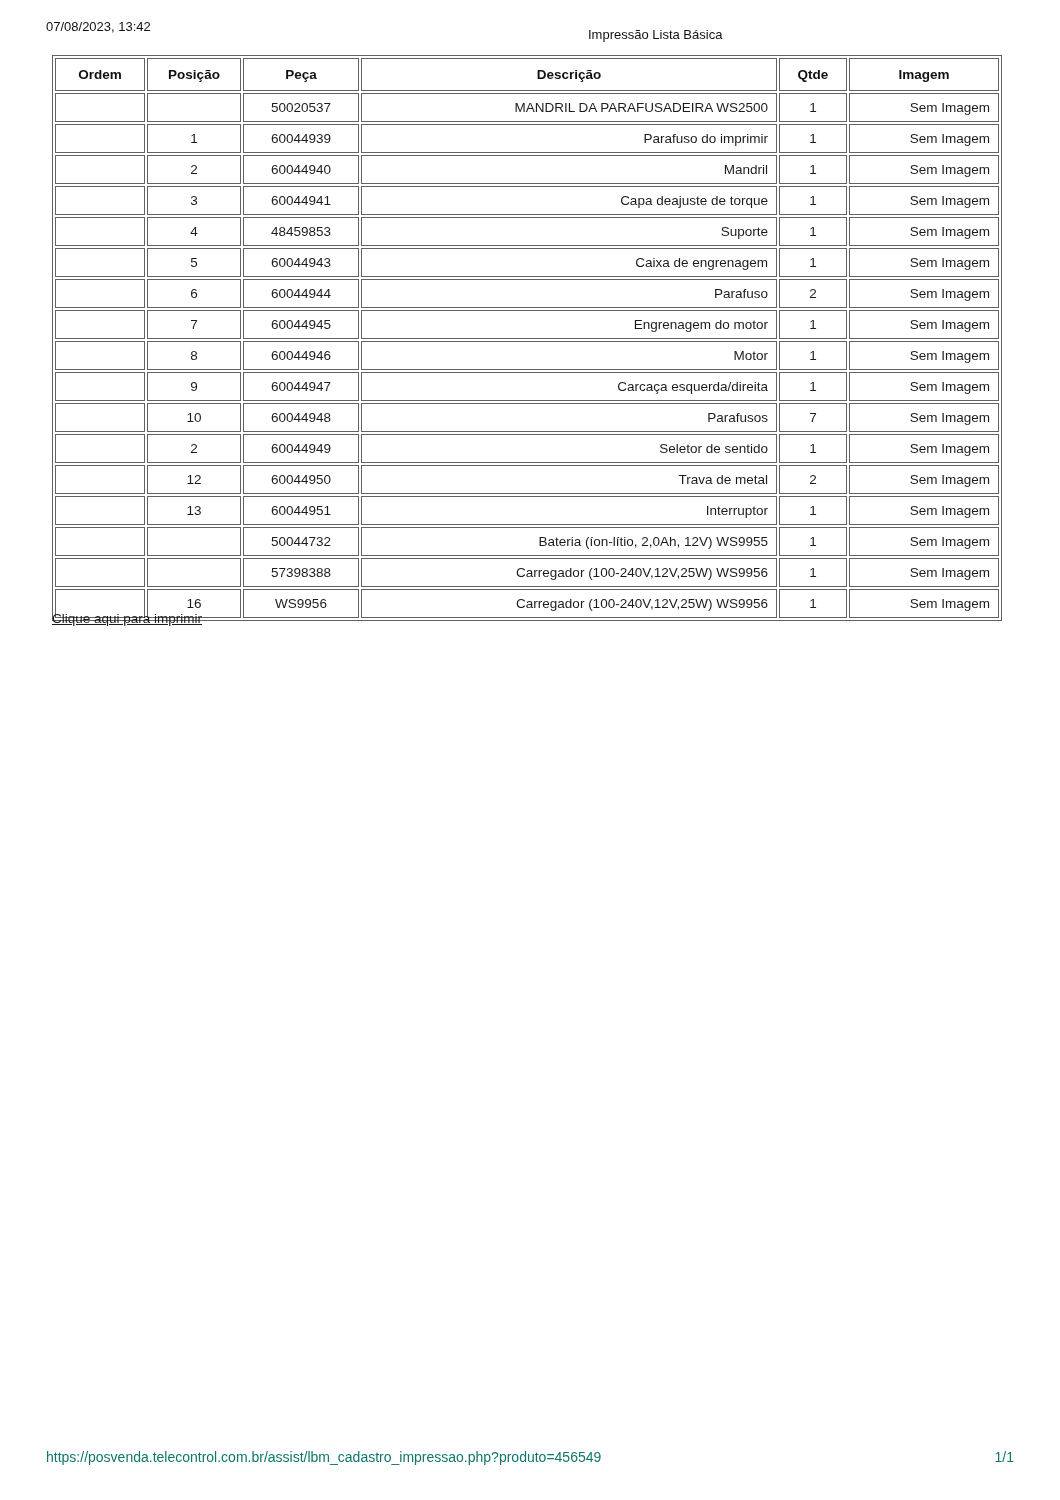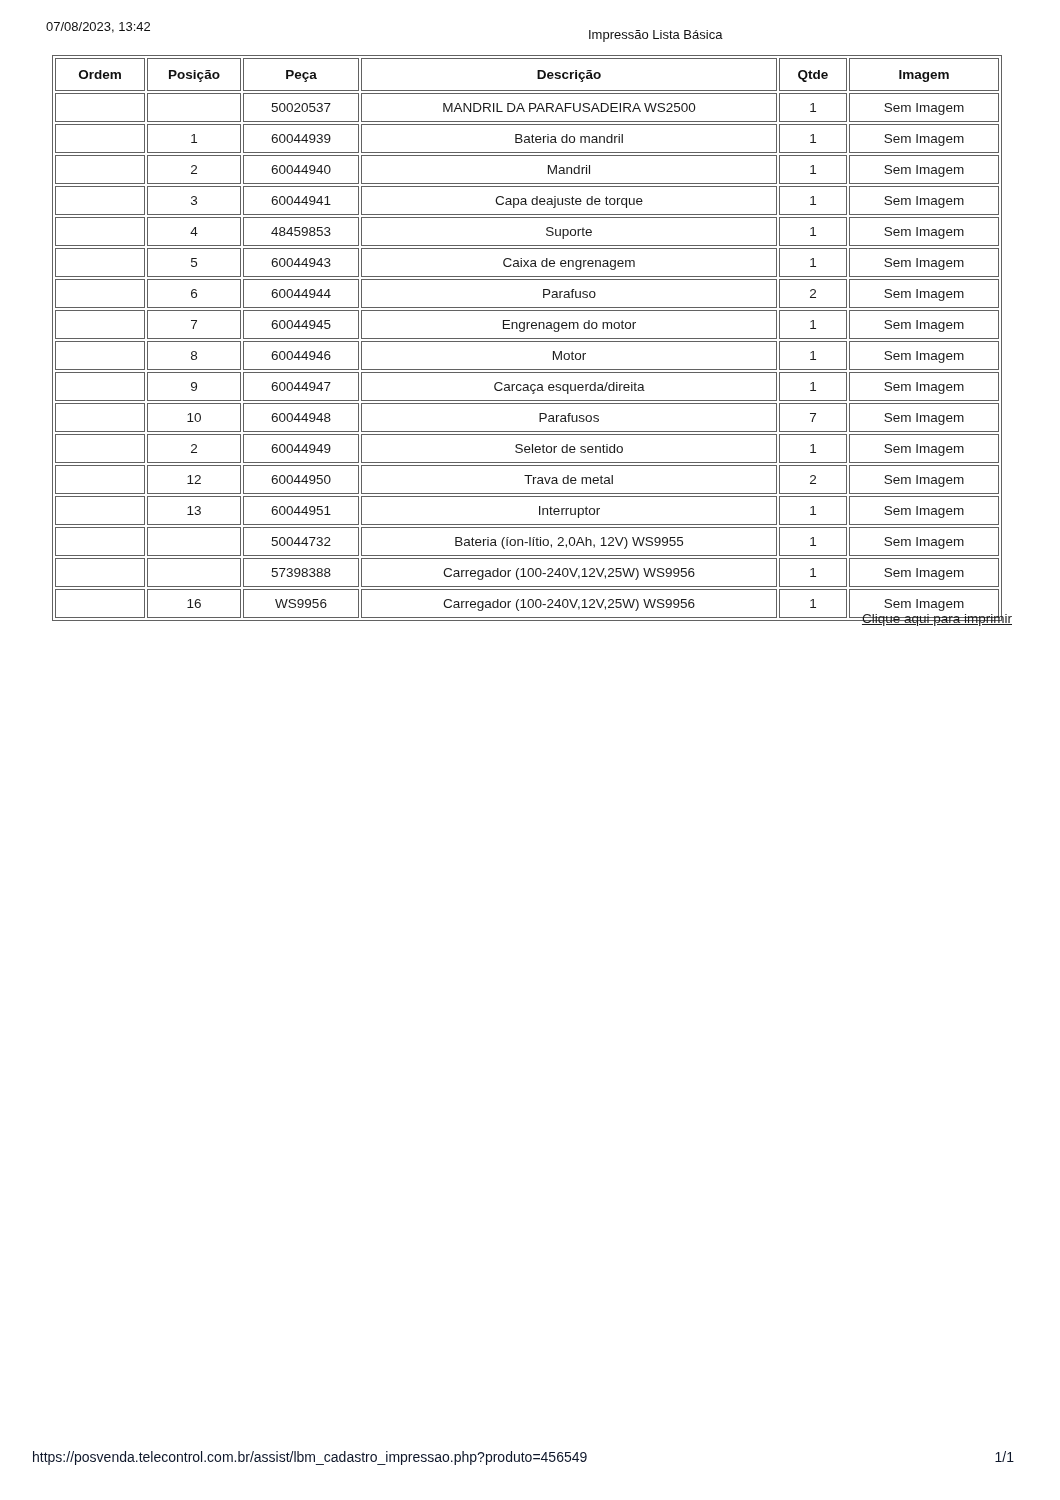--- a/index.html
+++ b/index.html
@@ -62,45 +62,45 @@
     font-weight: bold;
     text-align: center;
     padding: 7px 4px;
     color: #111111;
   }
   .parts-table td {
     padding: 5px 8px;
     color: #1c1c1c;
   }
   td.col-ordem, td.col-posicao, td.col-peca, td.col-qtde { text-align: center; }
-  td.col-descricao, td.col-imagem { text-align: center; }
+  td.col-descricao, td.col-imagem { text-align: right; }
 
   
   .print-link-wrap {
     position: absolute;
     top: 609px;
     left: 52px;
     width: 960px;
-    text-align: right;
+    text-align: left;
   }
   .print-link {
     font-size: 13.5px;
     color: #1c1c1c;
     text-decoration: underline;
     cursor: pointer;
   }
 
   
   .print-footer {
     position: absolute;
     top: 1449px;
-    left: 32px;
+    left: 46px;
     right: 46px;
     font-size: 14px;
-    color: #0f172a;
+    color: #0f766e;
     display: flex;
     justify-content: space-between;
   }
   .footer-url { white-space: nowrap; }
   .footer-page { white-space: nowrap; }
 </style>
 </head>
 <body>
 
 <div class="print-header">
@@ -133,21 +133,21 @@
         <td class="col-posicao">&nbsp;</td>
         <td class="col-peca">50020537</td>
         <td class="col-descricao">MANDRIL DA PARAFUSADEIRA WS2500</td>
         <td class="col-qtde">1</td>
         <td class="col-imagem">Sem Imagem</td>
       </tr>
       <tr>
         <td class="col-ordem">&nbsp;</td>
         <td class="col-posicao">1</td>
         <td class="col-peca">60044939</td>
-        <td class="col-descricao">Bateria do mandril</td>
+        <td class="col-descricao">Parafuso do imprimir</td>
         <td class="col-qtde">1</td>
         <td class="col-imagem">Sem Imagem</td>
       </tr>
       <tr>
         <td class="col-ordem">&nbsp;</td>
         <td class="col-posicao">2</td>
         <td class="col-peca">60044940</td>
         <td class="col-descricao">Mandril</td>
         <td class="col-qtde">1</td>
         <td class="col-imagem">Sem Imagem</td>

